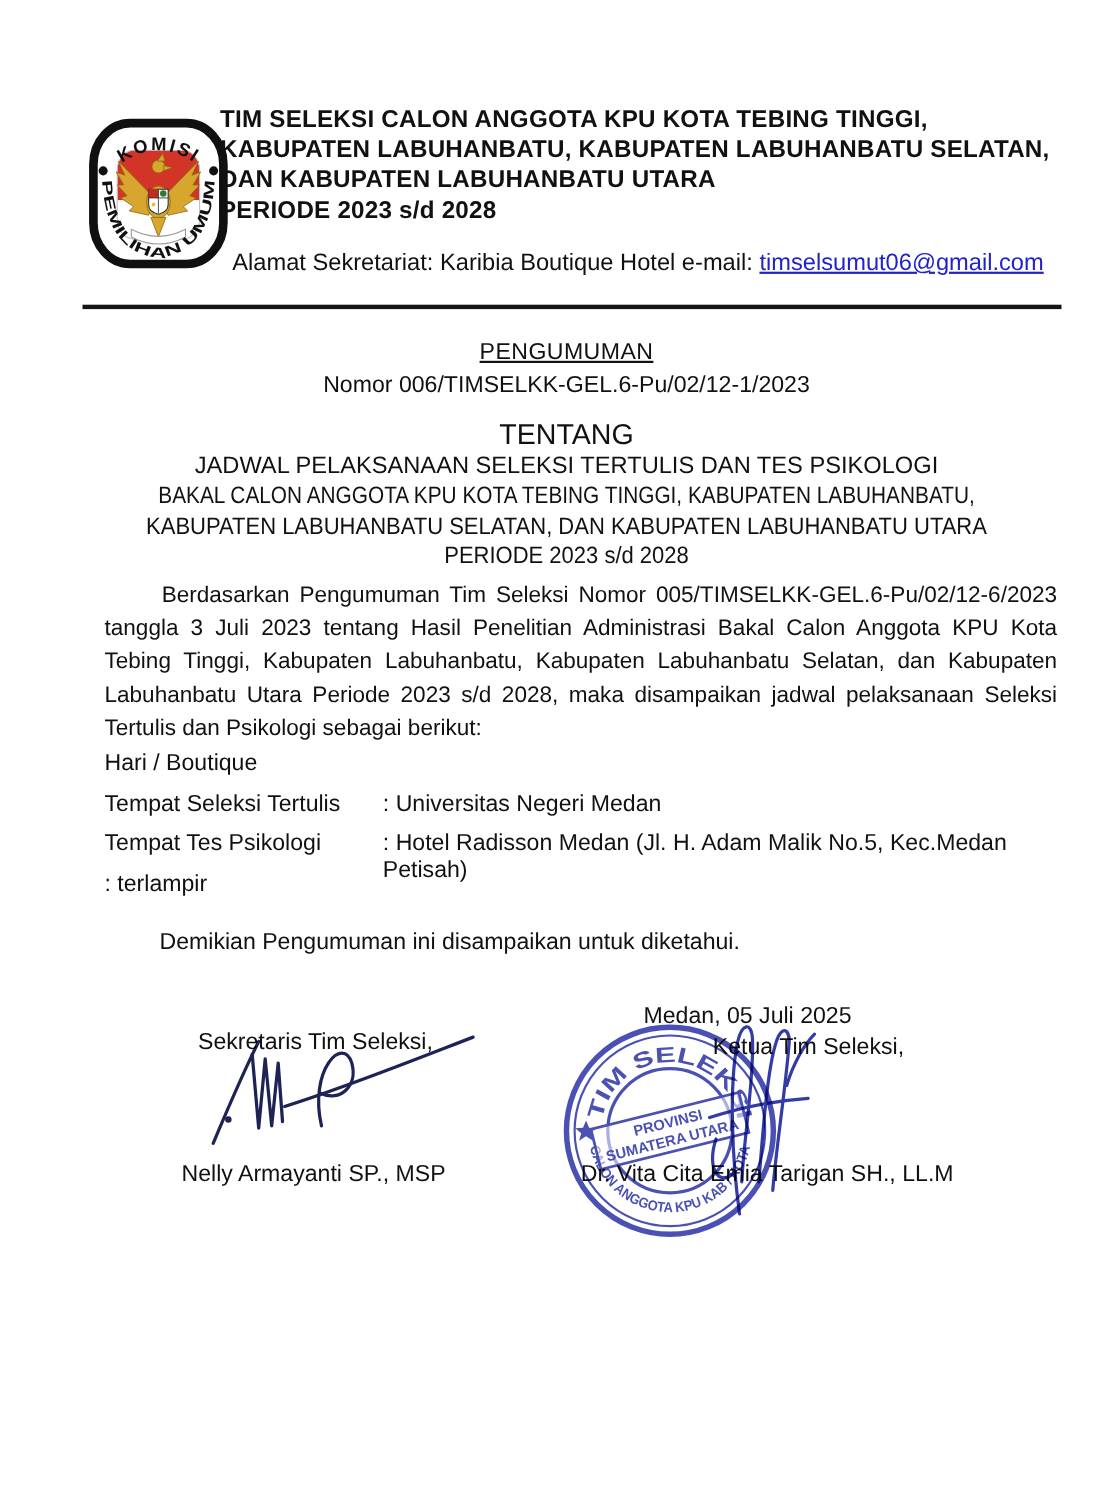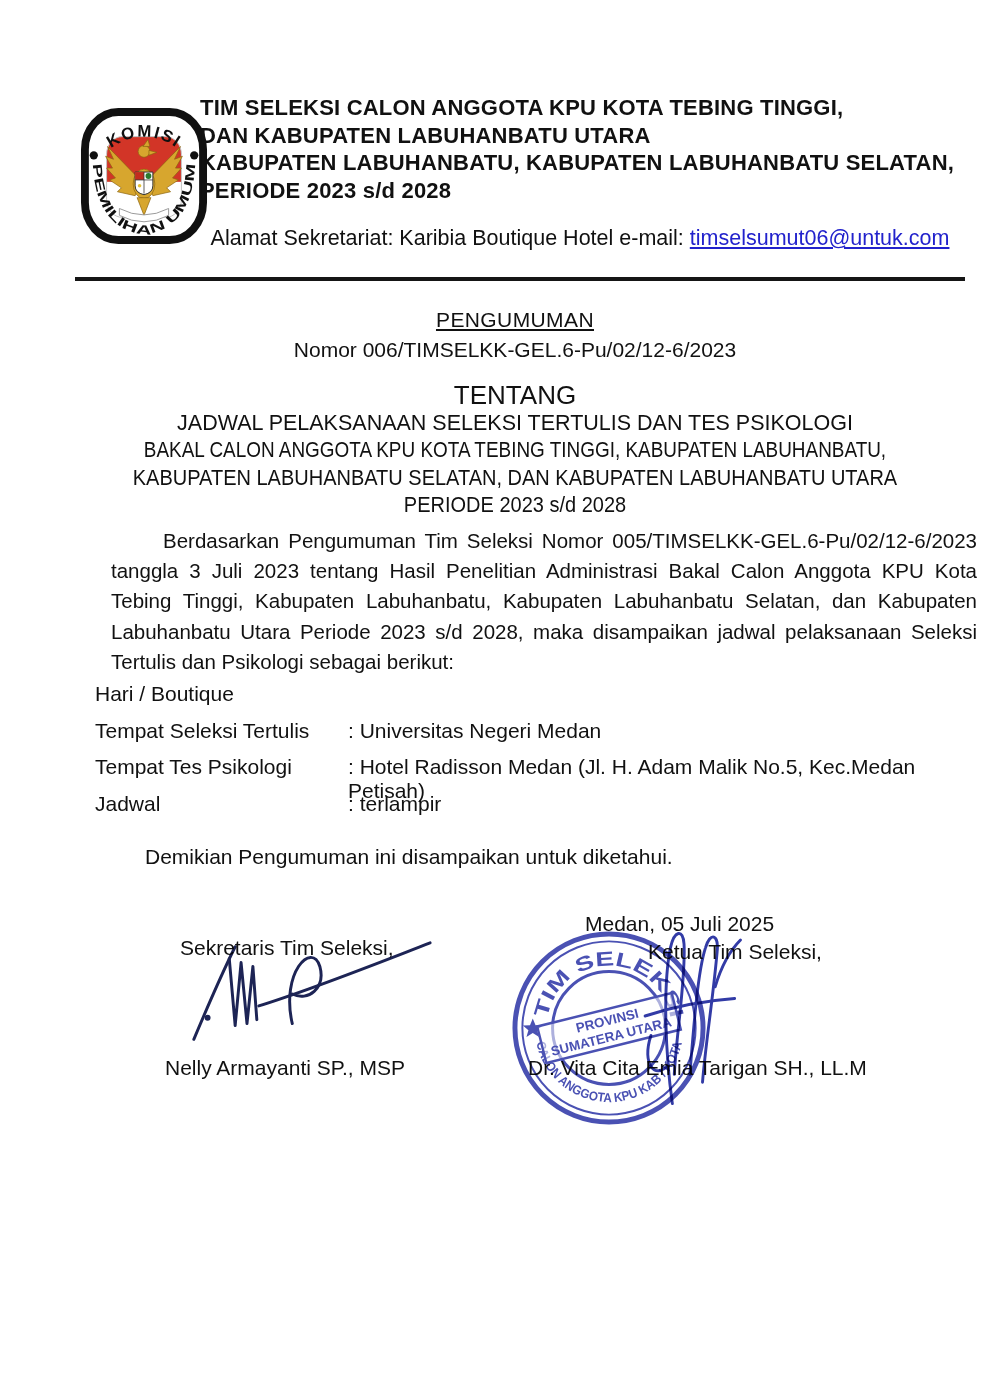--- a/index.html
+++ b/index.html
@@ -21,21 +21,21 @@
   .title-number { font-size:21px; margin-top:6px; }
 
   .tentang-block { position:absolute; left:57px; top:382px; width:916px; text-align:center; }
   .tentang-label { font-size:26px; line-height:27.5px; }
   .subject-line { font-size:21.5px; line-height:27.5px; white-space:nowrap; }
   .cond { transform:scaleX(.88); transform-origin:50% 50%; }
   .cond2 { transform:scaleX(.93); transform-origin:50% 50%; }
 
   
   .paragraph { position:absolute; left:95px; top:526px; width:866px; font-size:20.5px;
-               line-height:30.2px; text-align:justify; text-indent:52px;margin-left:16px; }
+               line-height:30.2px; text-align:justify; text-indent:52px; }
   .details { position:absolute; left:95px; top:682px; width:870px; }
   .detail-row { display:flex; height:36.6px; font-size:21px; }
   .detail-label { width:253px; flex:none; }
   .detail-value { flex:1; }
   .closing { position:absolute; left:145px; top:845px; font-size:21px; }
 
   
   .sig-text { position:absolute; font-size:21px; white-space:nowrap; }
   .sec-role  { left:180px; top:936px; }
   .sec-name  { left:165px; top:1056px; }
@@ -86,34 +86,34 @@
     </text>
     <text font-size="13" font-weight="bold" fill="#101010">
       <textPath href="#lg-bot" startOffset="50%" text-anchor="middle" textLength="195" lengthAdjust="spacingAndGlyphs">PEMILIHAN UMUM</textPath>
     </text>
     <circle cx="14" cy="49" r="4.2" fill="#101010"></circle>
     <circle cx="116" cy="49" r="4.2" fill="#101010"></circle>
   </svg>
 
   <div class="org-block">
     <div class="org-line">TIM SELEKSI CALON ANGGOTA KPU KOTA TEBING TINGGI,</div>
+    <div class="org-line">KABUPATEN LABUHANBATU, KABUPATEN LABUHANBATU SELATAN,</div>
     <div class="org-line">DAN KABUPATEN LABUHANBATU UTARA</div>
-    <div class="org-line">KABUPATEN LABUHANBATU, KABUPATEN LABUHANBATU SELATAN,</div>
     <div class="org-line">PERIODE 2023 s/d 2028</div>
   </div>
 
   <div class="address">
-    <span>Alamat Sekretariat: Karibia Boutique Hotel e-mail:</span><a class="email-link" href="#">timselsumut06@untuk.com</a>
+    <span>Alamat Sekretariat: Karibia Boutique Hotel e-mail:</span><a class="email-link" href="#">timselsumut06@gmail.com</a>
   </div>
 
   <div class="divider"></div>
 
   <div class="title-block">
     <span class="title-heading">PENGUMUMAN</span>
-    <div class="title-number">Nomor 006/TIMSELKK-GEL.6-Pu/02/12-6/2023</div>
+    <div class="title-number">Nomor 006/TIMSELKK-GEL.6-Pu/02/12-1/2023</div>
   </div>
 
   <div class="tentang-block">
     <div class="tentang-label">TENTANG</div>
     <div class="subject-line">JADWAL PELAKSANAAN SELEKSI TERTULIS DAN TES PSIKOLOGI</div>
     <div class="subject-line cond">BAKAL CALON ANGGOTA KPU KOTA TEBING TINGGI, KABUPATEN LABUHANBATU,</div>
     <div class="subject-line cond2">KABUPATEN LABUHANBATU SELATAN, DAN KABUPATEN LABUHANBATU UTARA</div>
     <div class="subject-line cond2">PERIODE 2023 s/d 2028</div>
   </div>
 
@@ -125,21 +125,20 @@
     </div>
     <div class="detail-row">
       <div class="detail-label">Tempat Seleksi Tertulis</div>
       <div class="detail-value">: Universitas Negeri Medan</div>
     </div>
     <div class="detail-row">
       <div class="detail-label">Tempat Tes Psikologi</div>
       <div class="detail-value">: Hotel Radisson Medan (Jl. H. Adam Malik No.5, Kec.Medan Petisah)</div>
     </div>
     <div class="detail-row">
-      <div class="detail-label">Jadwal</div>
       <div class="detail-value">: terlampir</div>
     </div>
   </div>
 
   <div class="closing">Demikian Pengumuman ini disampaikan untuk diketahui.</div>
 
   <div class="sig-text sec-role">Sekretaris Tim Seleksi,</div>
   <div class="sig-text sec-name">Nelly Armayanti SP., MSP</div>
   <div class="sig-text date-line">Medan, 05 Juli 2025</div>
   <div class="sig-text chair-role">Ketua Tim Seleksi,</div>

